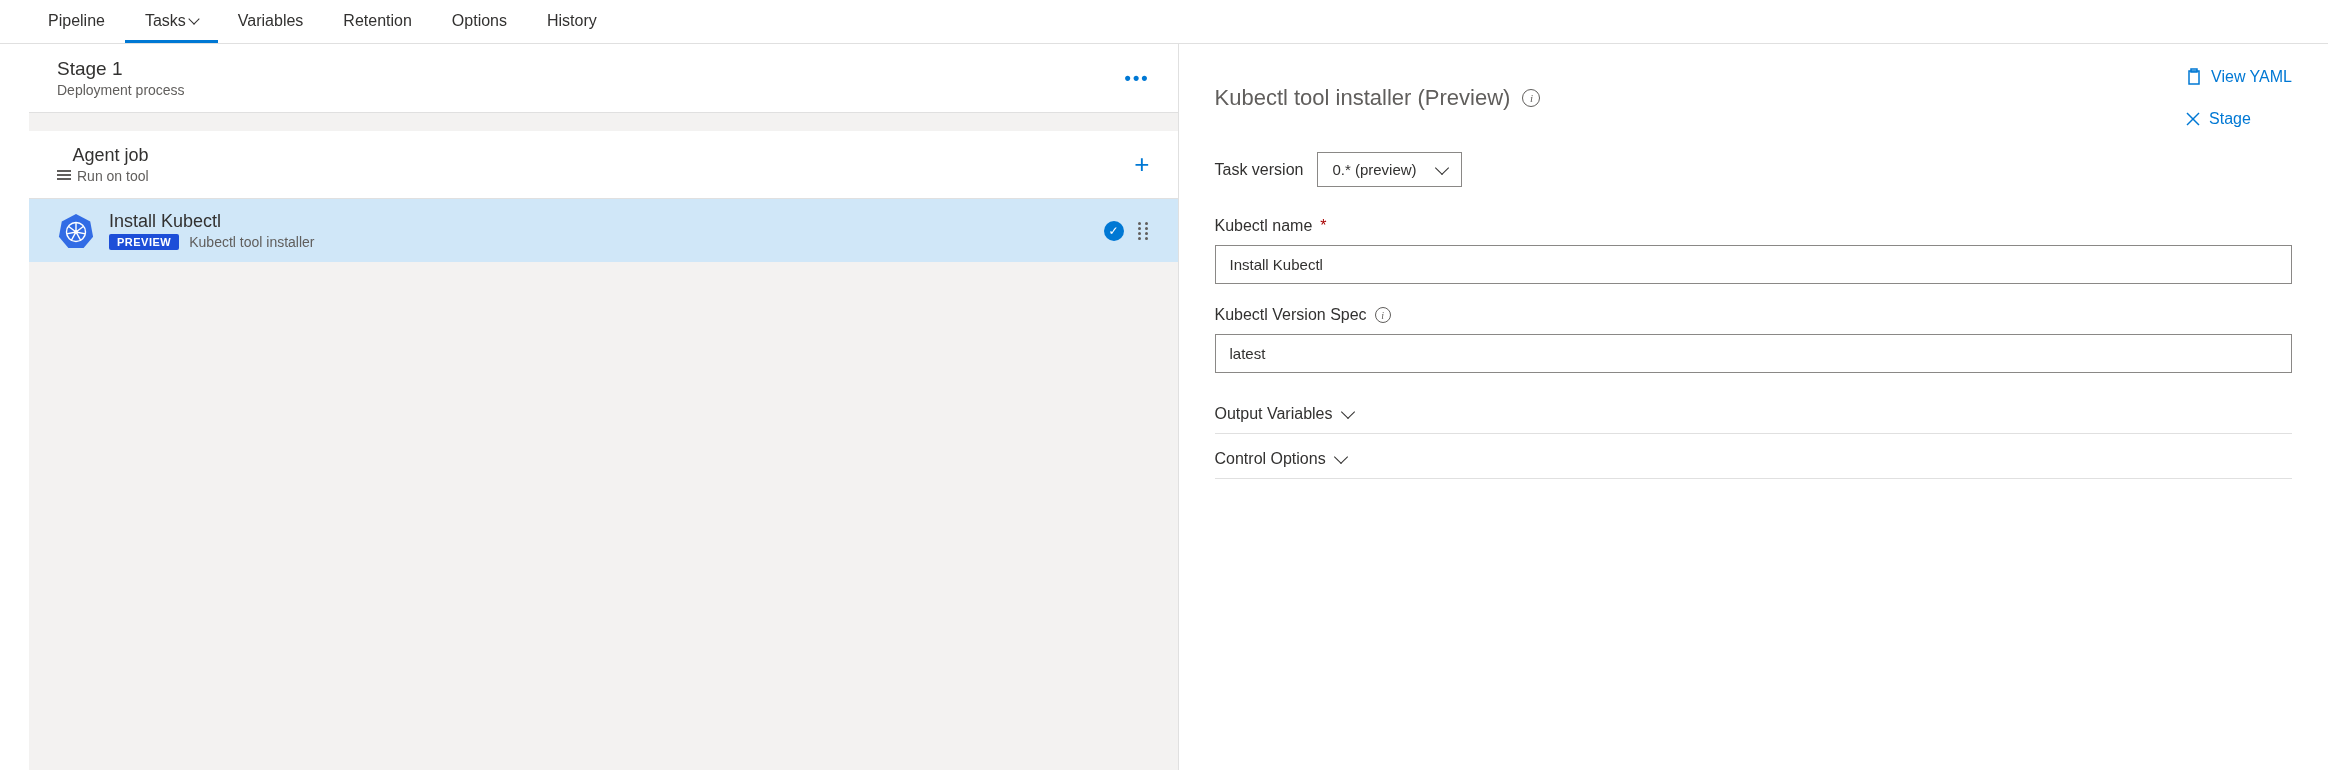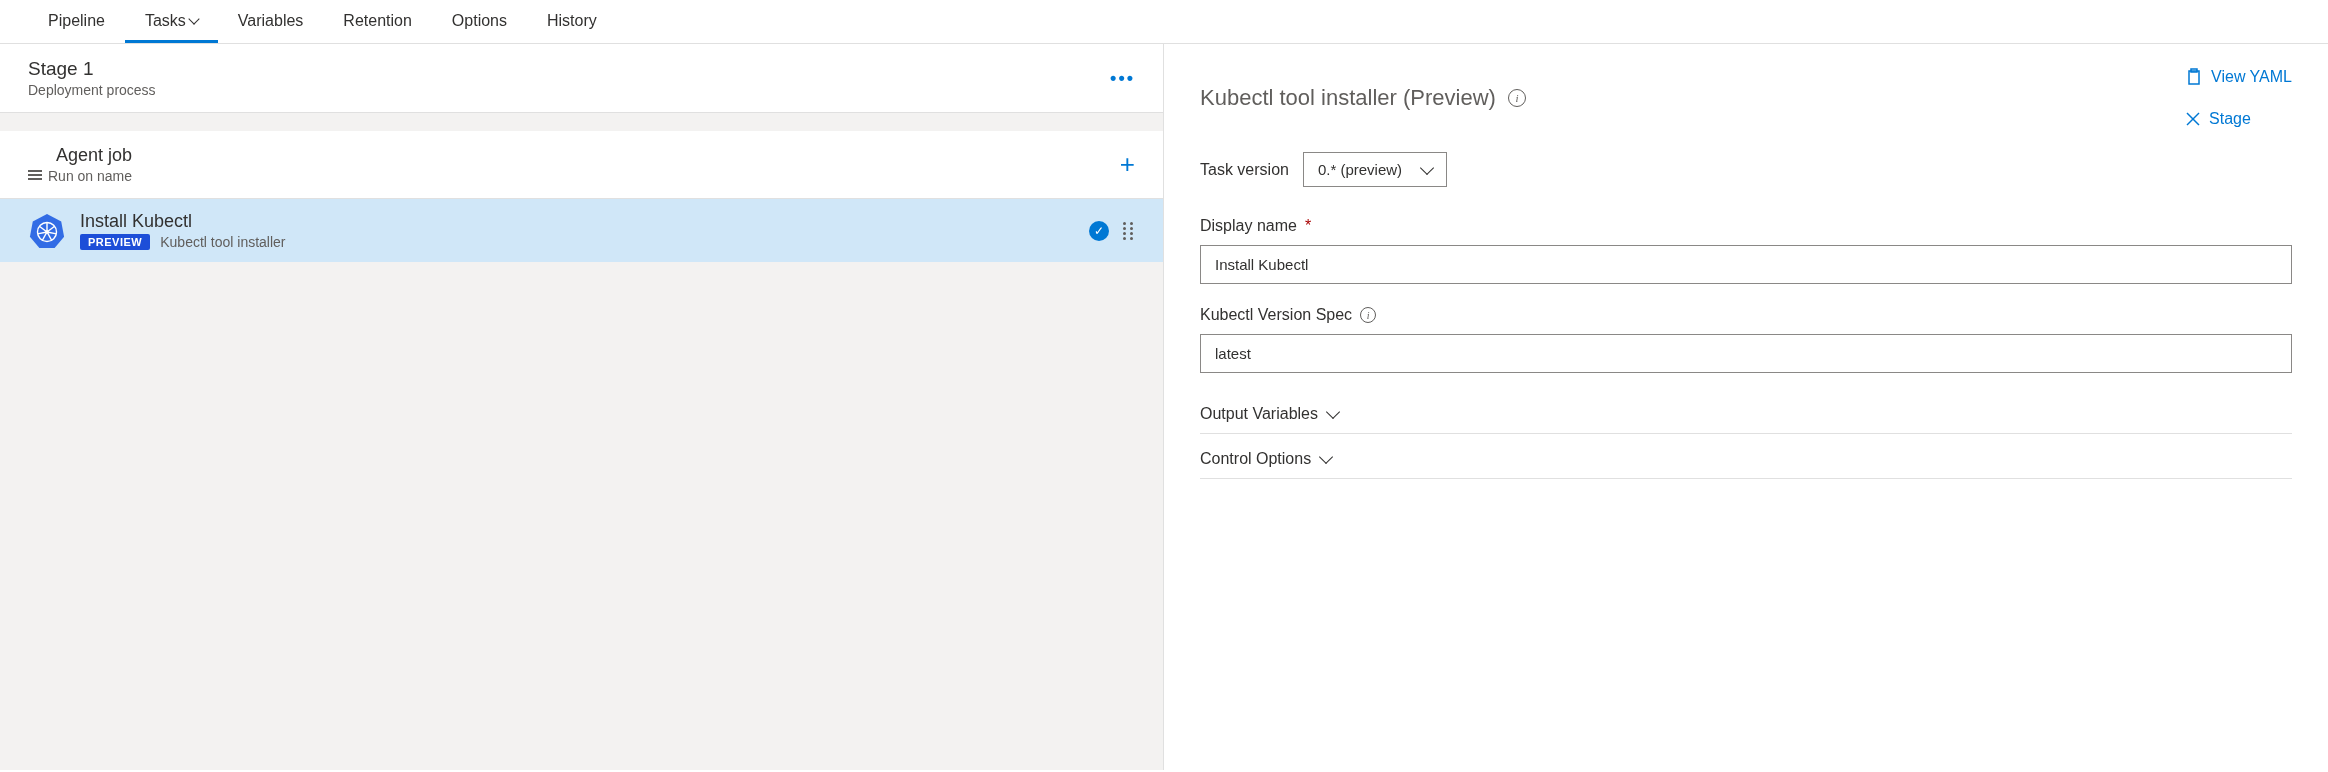--- a/index.html
+++ b/index.html
@@ -25,20 +25,21 @@
       align-items: center;
       gap: 4px;
     }
     .tab.active {
       font-weight: 400;
       border-bottom-color: #0078d4;
     }
     .content {
       display: flex;
       height: calc(100vh - 46px);
+      padding-left: 29px;
     }
     .left-pane {
       width: 50%;
       background: #f3f2f1;
       border-right: 1px solid #e0e0e0;
     }
     .stage-row {
       background: #fff;
       border-bottom: 1px solid #e0e0e0;
       padding: 14px 28px;
@@ -290,21 +291,21 @@
 
     <div class="agent-row">
       <div>
         <div class="agent-title">Agent job</div>
         <div class="agent-sub">
           <span class="agent-icon">
               <span></span>
               <span></span>
               <span></span>
             </span>
-          <span>Run on name</span>
+          <span>Run on tool</span>
         </div>
       </div>
       <div class="plus-icon">+</div>
     </div>
 
     <div class="task-row">
       <svg class="k8s-icon" viewBox="0 0 40 40">
         <polygon points="20,2 35,10 38,26 28,38 12,38 2,26 5,10" fill="#326CE5"></polygon>
         <circle cx="20" cy="21" r="10" fill="none" stroke="#fff" stroke-width="1.5"></circle>
         <circle cx="20" cy="21" r="2" fill="#fff"></circle>
@@ -366,21 +367,21 @@
     <div class="form-row">
       <span class="form-label">Task version</span>
       <div class="select-box">
         <span>0.* (preview)</span>
         <span class="chevron"></span>
       </div>
     </div>
 
     <div class="field-group">
       <div class="field-label">
-        <span>Display name</span>
+        <span>Kubectl name</span>
         <span class="required">*</span>
       </div>
       <input class="text-input" type="text" value="Install Kubectl" style="">
     </div>
 
     <div class="field-group">
       <div class="field-label">
         <span>Kubectl Version Spec</span>
         <span class="info-icon" style="width:16px;height:16px;font-size:10px">i</span>
       </div>

